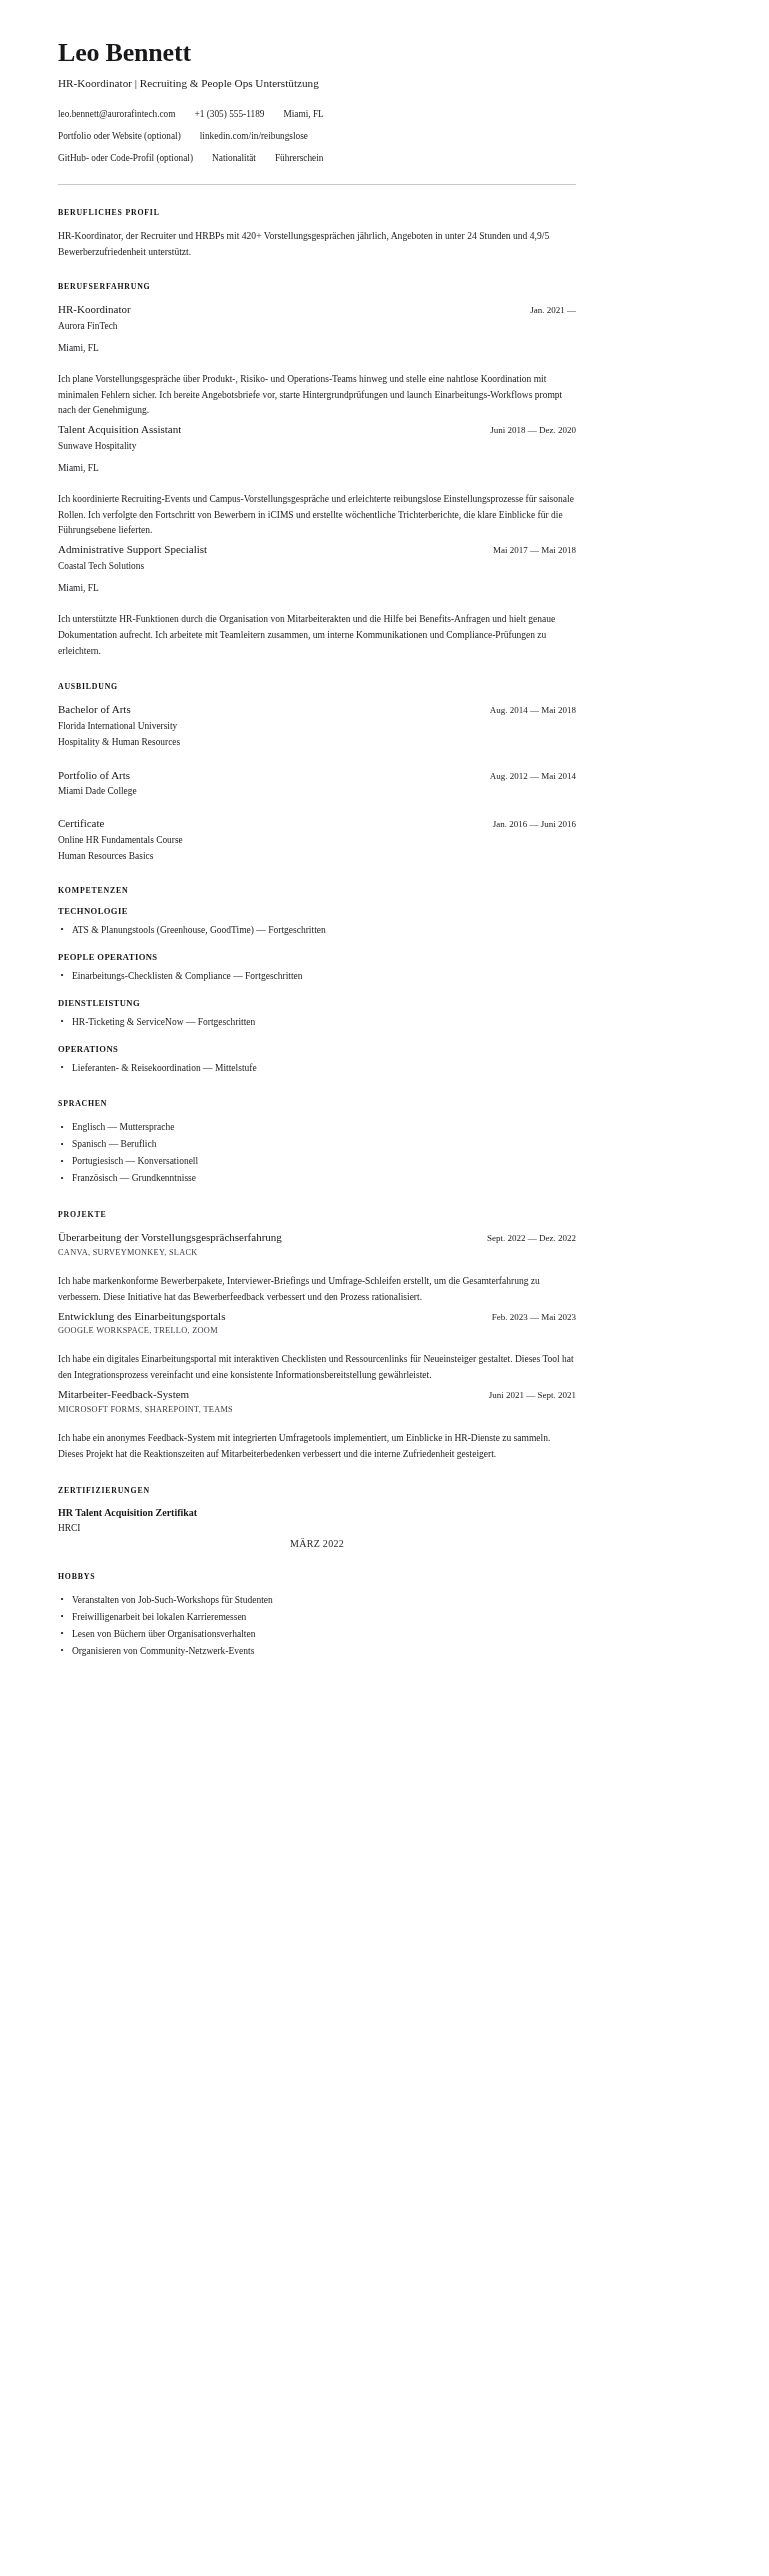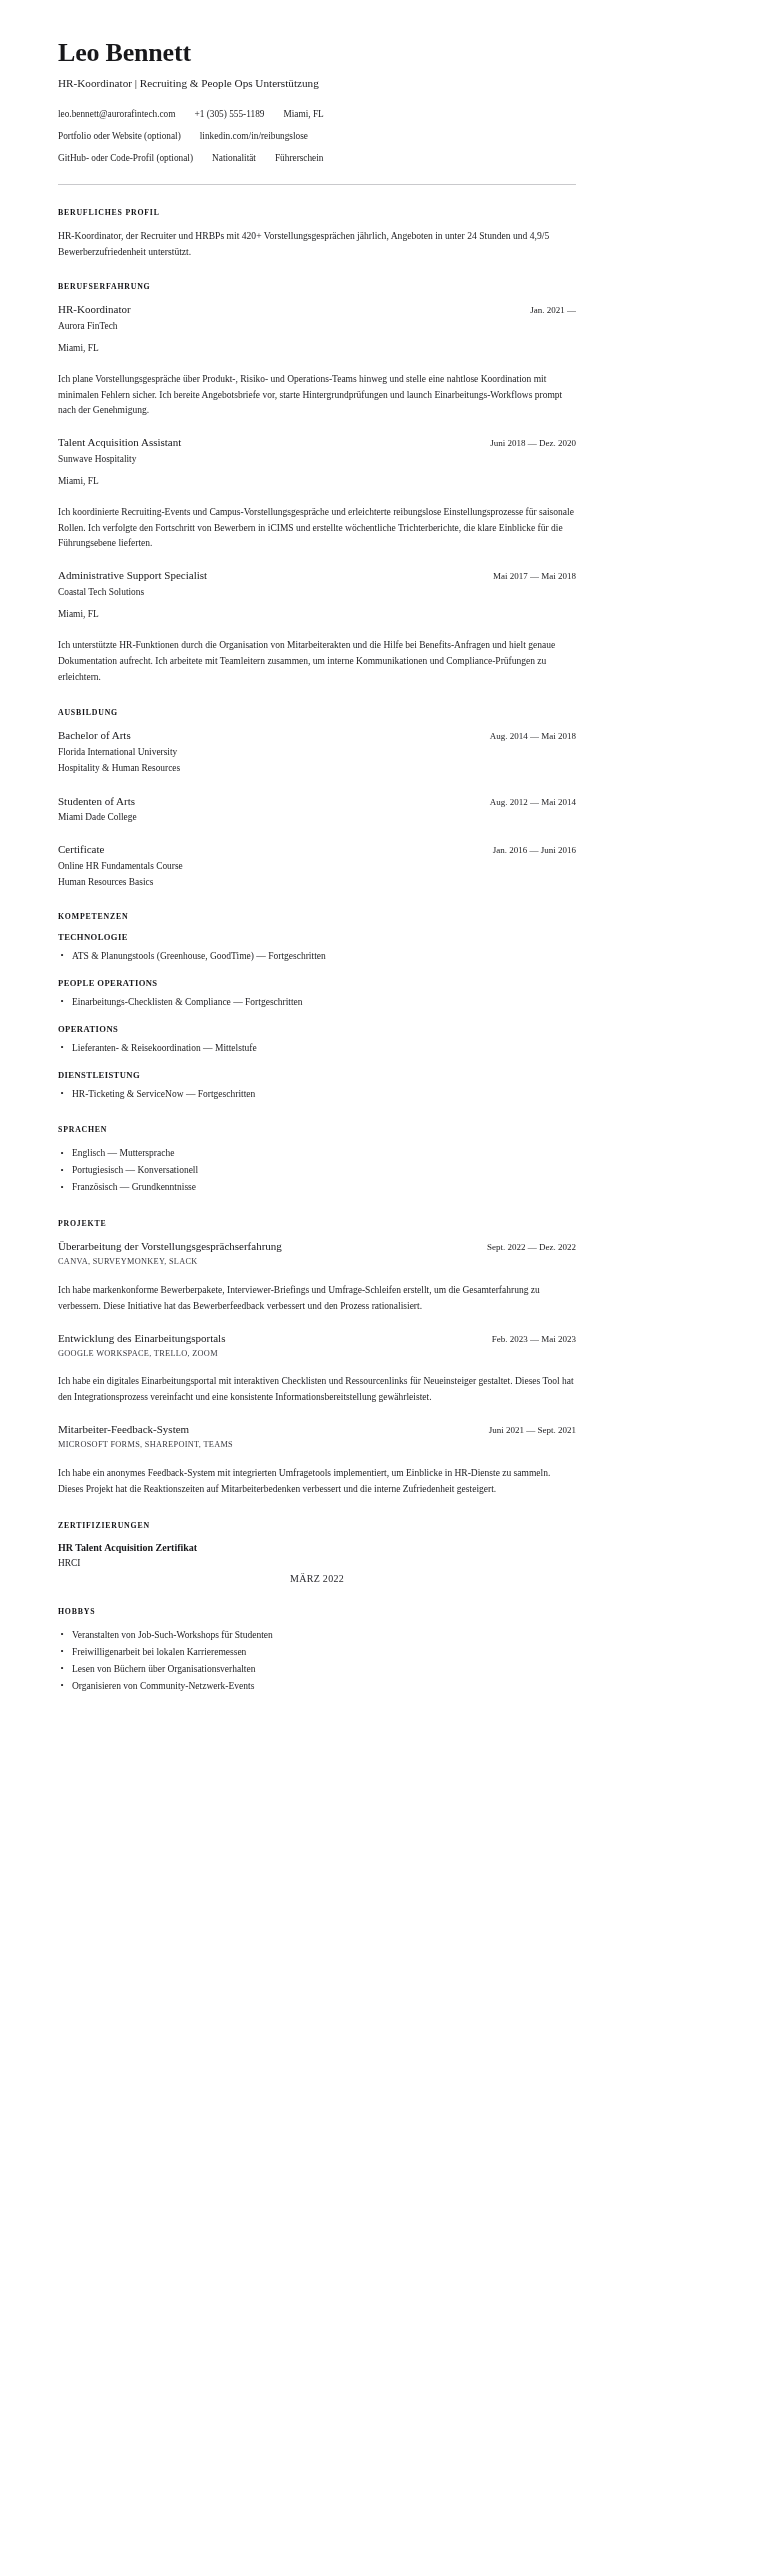--- a/index.html
+++ b/index.html
@@ -67,21 +67,21 @@
   }
   .body-text {
     font-size: 9.6px;
     line-height: 1.62;
     margin: 0;
     color: #1c1c1f;
     max-width: 648px;
   }
 
   
-  .entry { margin-top: 16px; }
+  .entry { margin-top: 3px; }
   .entry:first-of-type { margin-top: 0; }
   .entry-head {
     display: flex;
     justify-content: space-between;
     align-items: baseline;
     gap: 15.4px;
   }
   .entry-title {
     font-size: 11px;
     font-weight: 400;
@@ -261,21 +261,21 @@
       <div class="entry-head">
         <h3 class="entry-title">Bachelor of Arts</h3>
         <span class="entry-date">Aug. 2014 — Mai 2018</span>
       </div>
       <p class="edu-line">Florida International University</p>
       <p class="edu-line">Hospitality &amp; Human Resources</p>
     </div>
 
     <div class="edu-entry">
       <div class="entry-head">
-        <h3 class="entry-title">Studenten of Arts</h3>
+        <h3 class="entry-title">Portfolio of Arts</h3>
         <span class="entry-date">Aug. 2012 — Mai 2014</span>
       </div>
       <p class="edu-line">Miami Dade College</p>
     </div>
 
     <div class="edu-entry">
       <div class="entry-head">
         <h3 class="entry-title">Certificate</h3>
         <span class="entry-date">Jan. 2016 — Juni 2016</span>
       </div>
@@ -295,38 +295,39 @@
     </div>
 
     <div class="skill-group">
       <h3 class="skill-group-title">PEOPLE OPERATIONS</h3>
       <ul class="bullets">
         <li>Einarbeitungs-Checklisten &amp; Compliance — Fortgeschritten</li>
       </ul>
     </div>
 
     <div class="skill-group">
+      <h3 class="skill-group-title">DIENSTLEISTUNG</h3>
+      <ul class="bullets">
+        <li>HR-Ticketing &amp; ServiceNow — Fortgeschritten</li>
+      </ul>
+    </div>
+
+    <div class="skill-group">
       <h3 class="skill-group-title">OPERATIONS</h3>
       <ul class="bullets">
         <li>Lieferanten- &amp; Reisekoordination — Mittelstufe</li>
       </ul>
     </div>
-
-    <div class="skill-group">
-      <h3 class="skill-group-title">DIENSTLEISTUNG</h3>
-      <ul class="bullets">
-        <li>HR-Ticketing &amp; ServiceNow — Fortgeschritten</li>
-      </ul>
-    </div>
   </section>
 
   <section class="section">
     <h2 class="section-title">SPRACHEN</h2>
     <ul class="bullets">
       <li>Englisch — Muttersprache</li>
+      <li>Spanisch — Beruflich</li>
       <li>Portugiesisch — Konversationell</li>
       <li>Französisch — Grundkenntnisse</li>
     </ul>
   </section>
 
   <section class="section">
     <h2 class="section-title">PROJEKTE</h2>
 
     <div class="entry">
       <div class="entry-head">

